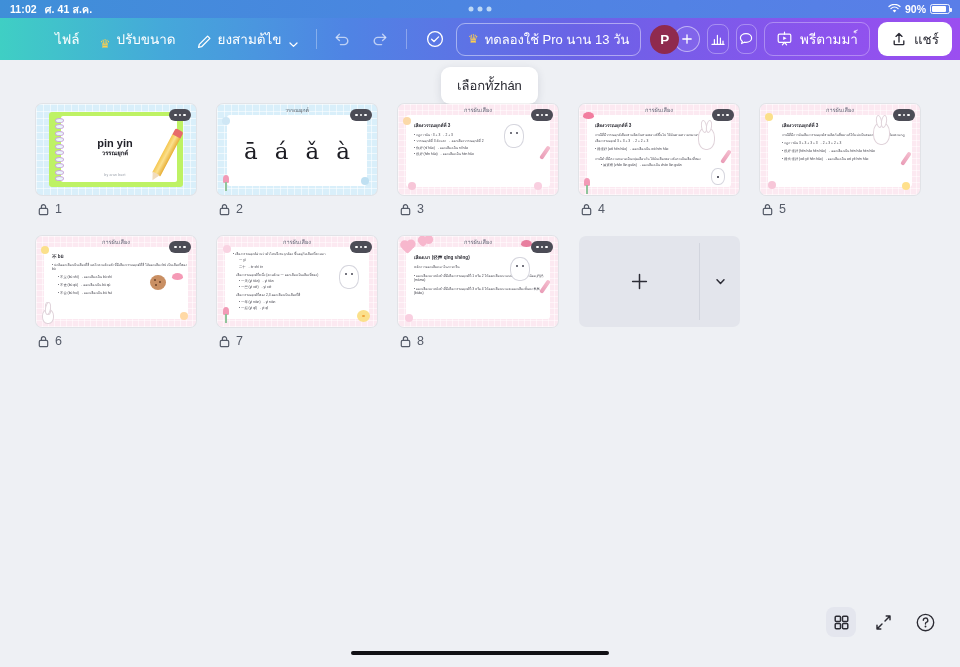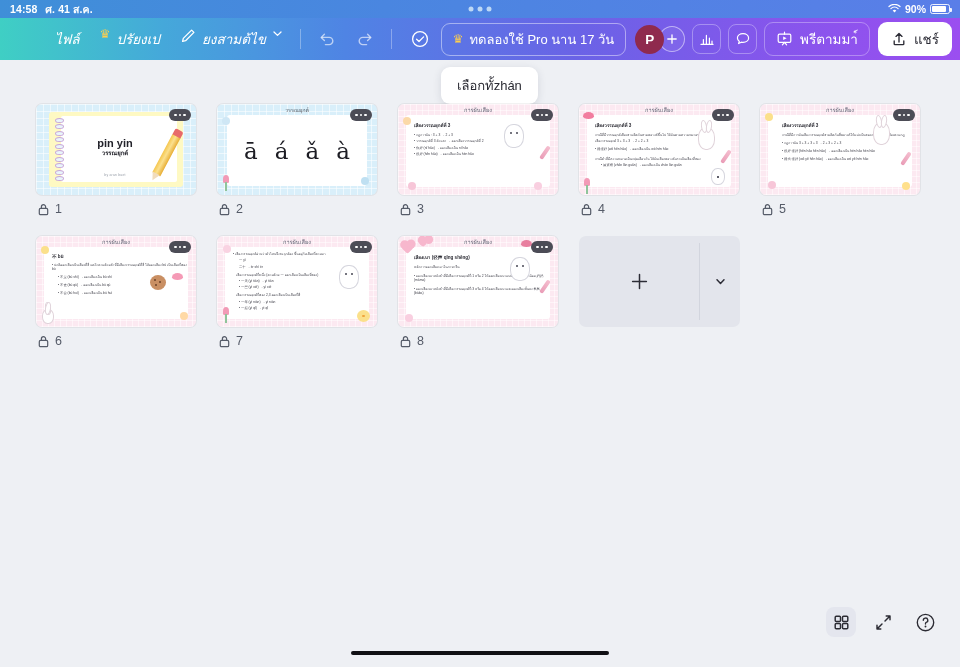--- a/index.html
+++ b/index.html
@@ -41,26 +41,25 @@
 
   
   .toolbar {
     height: 42px;
     background: linear-gradient(90deg,#3fcfc4 0%, #45a8da 17%, #4f84e4 36%, #6a63e6 60%, #8755ec 82%, #9b4ef0 100%);
     display: flex; align-items: center;
     padding: 0 8px 0 6px;
     gap: 0px;
   }
   .tb-btn {
-    display: flex; align-items: flex-start; gap: 6px;
+    display: flex; align-items: flex-end; gap: 6px;
     color: #fff; font-size: 13.5px;
     padding: 5px 10px; border-radius: 8px;
     white-space: nowrap;
     cursor: default;
-    font-style: italic;
   }
   .tb-icon { display: flex; align-items: center; justify-content: center; }
   .hamburger { width: 19px; height: 14px; display:flex; flex-direction:column; justify-content:space-between;}
   .hamburger span { display:block; height:1.8px; background:#fff; border-radius:2px; }
   .divider { width: 1px; height: 20px; background: rgba(255,255,255,.32); margin: 0 7px; }
   .spacer { flex: 1 1 auto; }
 
   .pro-pill {
     display:flex; align-items:center; gap:6px;
     border:1px solid rgba(255,255,255,.45);
@@ -144,21 +143,21 @@
   .s-blue { background: #d9effa; }
   .grid-bg {
     position:absolute; inset:0;
     background-image:
       linear-gradient(rgba(255,255,255,.55) 1px, transparent 1px),
       linear-gradient(90deg, rgba(255,255,255,.55) 1px, transparent 1px);
     background-size: 7px 7px;
   }
   .notebook {
     position:absolute; left:13px; top:8px; right:13px; bottom:8px;
-    background:#fef9c3; border-radius:3px;
+    background:#bef264; border-radius:3px;
   }
   .paper {
     position:absolute; left:12px; top:4px; right:6px; bottom:5px;
     background:#fff; border-radius:2px;
   }
   .rings { position:absolute; left:6px; top:6px; bottom:6px; width:10px;
     display:flex;flex-direction:column;justify-content:space-between; }
   .rings i { display:block;width:9px;height:5px;border:1.2px solid #c9a8d8;border-radius:50%;background:#e9f5fb;}
   .pin-txt {
     position:absolute; left:0; right:8px; top:22px; text-align:center;
@@ -248,21 +247,21 @@
   .home-ind{
     position:absolute;left:50%;bottom:12px;transform:translateX(-50%);
     width:258px;height:4px;border-radius:3px;background:#101014;
   }
 </style>
 </head>
 <body>
 
 <div class="statusbar">
   <div class="sb-left">
-    <span>14:58</span>
+    <span>11:02</span>
     <span>ศ. 41 ส.ค.</span>
   </div>
   <div class="notch-dots">
     <i></i>
       <i></i>
       <i></i>
   </div>
   <div class="sb-right">
     <span class="wifi-ico">
       <svg width="13" height="10" viewBox="0 0 13 10">
@@ -287,21 +286,21 @@
         <span></span>
     </span>
   </div>
 
   <div class="tb-btn">
     <span>ไฟล์</span>
   </div>
 
   <div class="tb-btn">
     <span class="crown">♛</span>
-    <span>ปรัยงเป</span>
+    <span>ปรับขนาด</span>
   </div>
 
   <div class="tb-btn">
     <span class="tb-icon">
       <svg width="16" height="16" viewBox="0 0 16 16">
           <path d="M11.6 2.1 13.9 4.4 5.6 12.7l-3 .7.7-3Z" fill="none" stroke="#fff" stroke-width="1.3" stroke-linejoin="round"></path>
         </svg>
     </span>
     <span>ยงสามต้ไข</span>
     <span class="tb-icon">
@@ -339,21 +338,21 @@
         <circle cx="11" cy="9" r="7.4" fill="none" stroke="#fff" stroke-width="1.3"></circle>
         <path d="M7.6 9.2 10 11.5l4.6-4.6" stroke="#fff" stroke-width="1.3" fill="none" stroke-linecap="round" stroke-linejoin="round"></path>
       </svg>
     </span>
   </div>
 
   <div class="spacer"></div>
 
   <div class="pro-pill">
     <span class="crown">♛</span>
-    <span>ทดลองใช้ Pro นาน 17 วัน</span>
+    <span>ทดลองใช้ Pro นาน 13 วัน</span>
   </div>
 
   <div class="avatar-group">
     <div class="avatar">
       <span>P</span>
     </div>
     <div class="add-collab">
       <svg width="12" height="12" viewBox="0 0 12 12">
           <path d="M6 1.8v8.4M1.8 6h8.4" stroke="#fff" stroke-width="1.3" stroke-linecap="round"></path>
         </svg>

